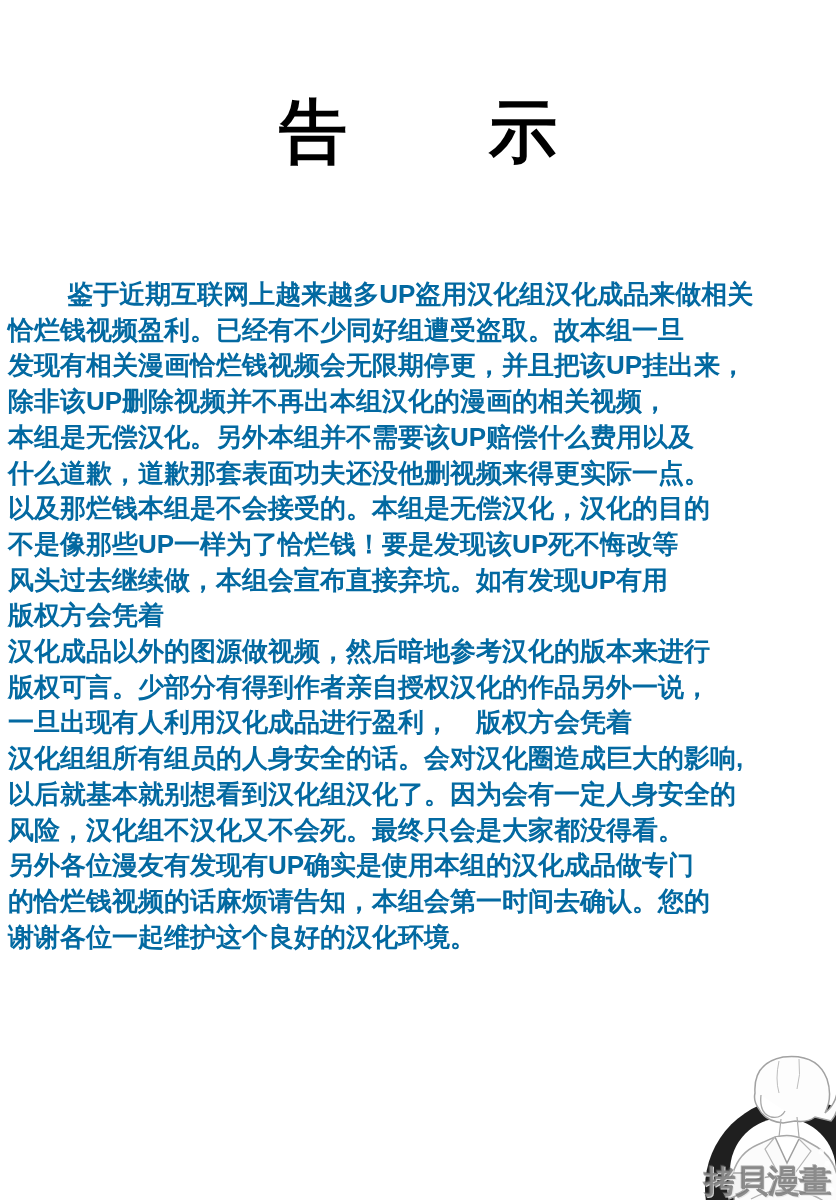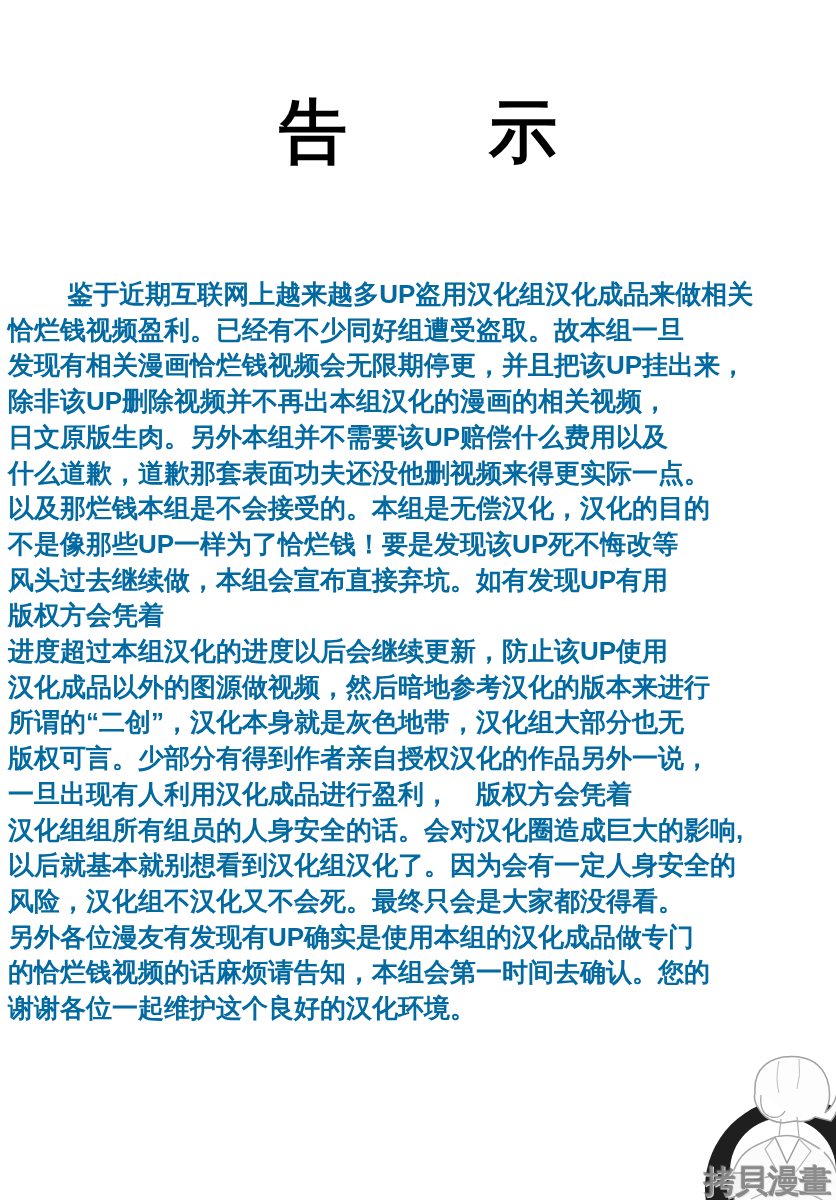--- a/index.html
+++ b/index.html
@@ -102,29 +102,27 @@
   <h1 class="title">
     <span>告</span>
     <span>示</span>
   </h1>
 
   <div class="body-text">
       <div class="line">　　 鉴于近期互联网上越来越多UP盗用汉化组汉化成品来做相关</div>
       <div class="line">恰烂钱视频盈利。已经有不少同好组遭受盗取。故本组一旦</div>
       <div class="line">发现有相关漫画恰烂钱视频会无限期停更，并且把该UP挂出来，</div>
       <div class="line">除非该UP删除视频并不再出本组汉化的漫画的相关视频，</div>
-      <div class="line">日文原版生肉。另外本组并不需要该UP赔偿什么费用以及</div>
+      <div class="line">本组是无偿汉化。另外本组并不需要该UP赔偿什么费用以及</div>
       <div class="line">什么道歉，道歉那套表面功夫还没他删视频来得更实际一点。</div>
       <div class="line">以及那烂钱本组是不会接受的。本组是无偿汉化，汉化的目的</div>
       <div class="line">不是像那些UP一样为了恰烂钱！要是发现该UP死不悔改等</div>
       <div class="line">风头过去继续做，本组会宣布直接弃坑。如有发现UP有用</div>
       <div class="line">版权方会凭着</div>
-      <div class="line">进度超过本组汉化的进度以后会继续更新，防止该UP使用</div>
       <div class="line">汉化成品以外的图源做视频，然后暗地参考汉化的版本来进行</div>
-      <div class="line">所谓的“二创”，汉化本身就是灰色地带，汉化组大部分也无</div>
       <div class="line">版权可言。少部分有得到作者亲自授权汉化的作品另外一说，</div>
       <div class="line">一旦出现有人利用汉化成品进行盈利，　版权方会凭着</div>
       <div class="line">汉化组组所有组员的人身安全的话。会对汉化圈造成巨大的影响,</div>
       <div class="line">以后就基本就别想看到汉化组汉化了。因为会有一定人身安全的</div>
       <div class="line">风险，汉化组不汉化又不会死。最终只会是大家都没得看。</div>
       <div class="line">另外各位漫友有发现有UP确实是使用本组的汉化成品做专门</div>
       <div class="line">的恰烂钱视频的话麻烦请告知，本组会第一时间去确认。您的</div>
       <div class="line">谢谢各位一起维护这个良好的汉化环境。</div>
     </div>
 

